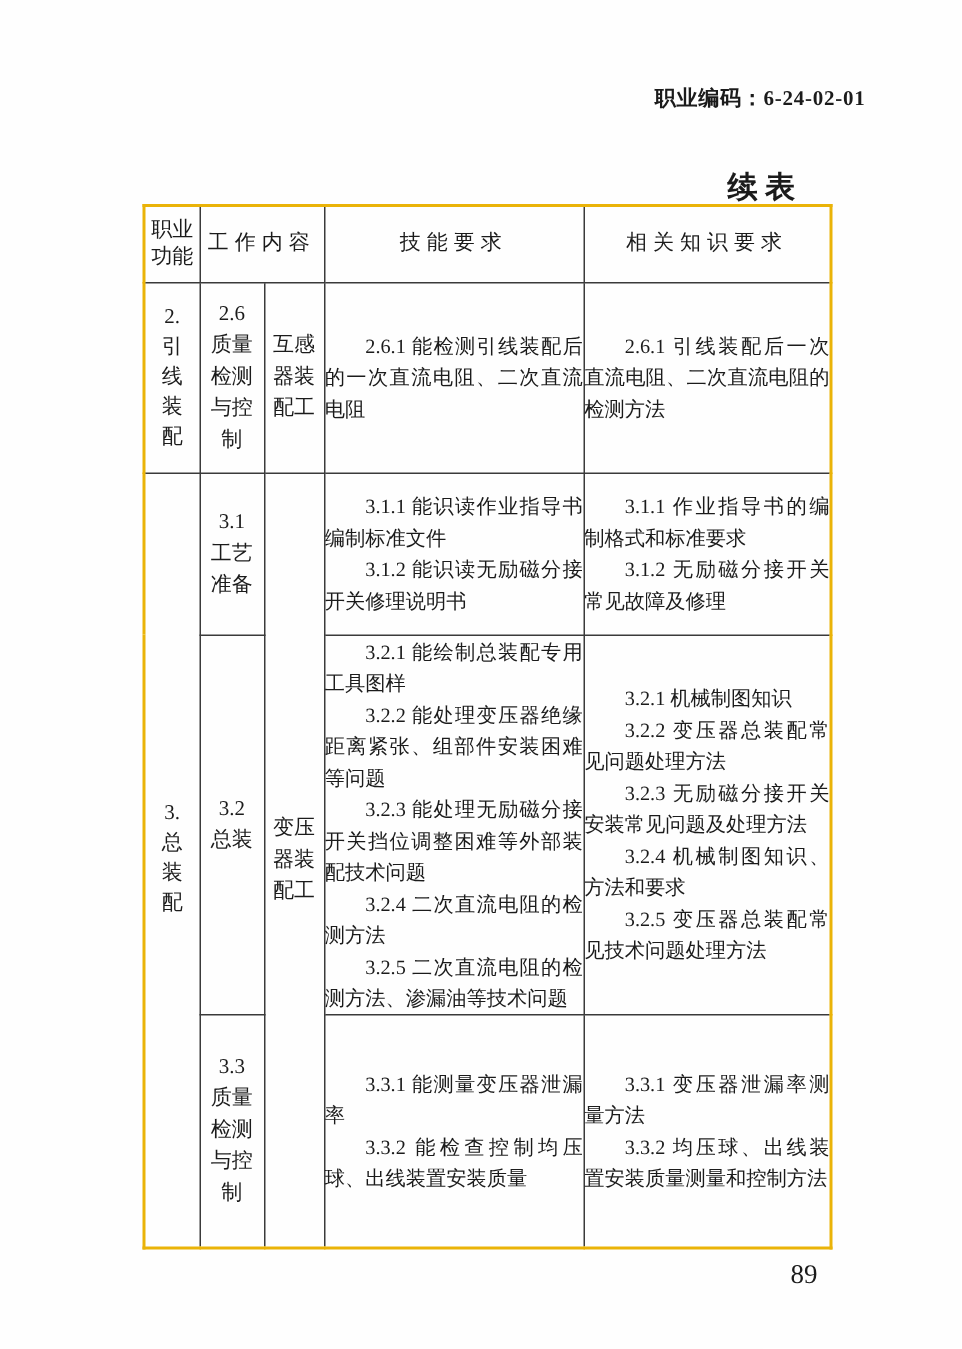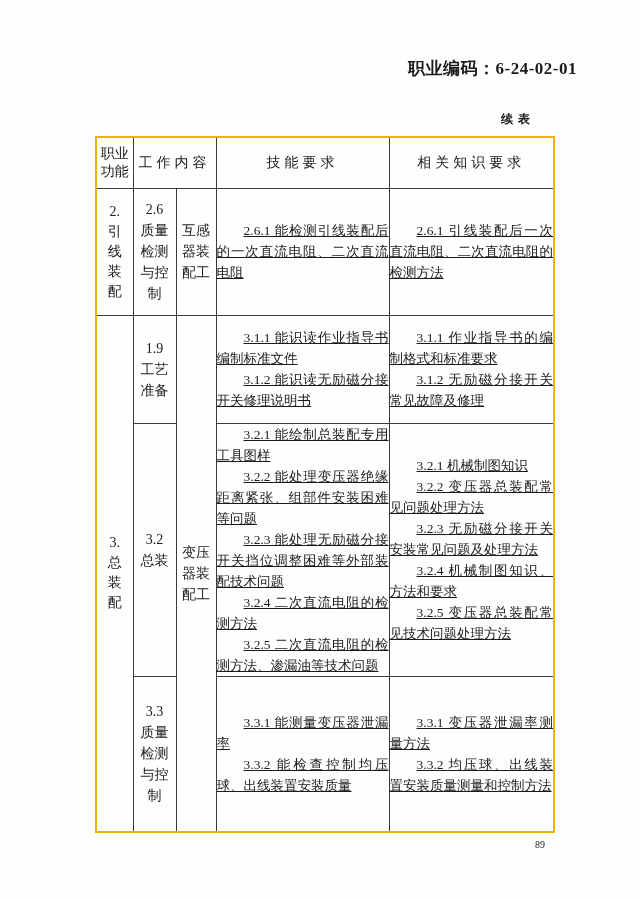--- a/index.html
+++ b/index.html
@@ -13,29 +13,29 @@
     height: 899px;
     background: #fefefe;
     font-family: "Liberation Serif", "DejaVu Serif", serif;
     color: #1b1b1b;
     overflow: hidden;
   }
   .code-line {
     position: absolute;
     top: 57px;
     right: 64px;
-    font-size: 17px;
+    font-size: 14px;
     font-weight: 600;
     letter-spacing: 0.5px;
   }
   .continued {
     position: absolute;
     top: 111px;
     right: 106px;
-    font-size: 12px;
+    font-size: 20px;
     font-weight: 600;
     letter-spacing: 5px;
   }
   table.std-table {
     position: absolute;
     left: 95px;
     top: 136px;
     width: 458px;
     border-collapse: collapse;
     table-layout: fixed;
@@ -65,31 +65,30 @@
   }
   td.vcell.tall {
     line-height: 21px;
   }
   td.text-cell {
     font-size: 13.5px;
     line-height: 21px;
     padding: 5px 7px;
     text-align: justify;
     text-justify: inter-character;
-    text-decoration: underline;
   }
   td.text-cell p {
     margin: 0;
     text-indent: 2em;
   }
   .page-num {
     position: absolute;
     top: 839px;
     right: 96px;
-    font-size: 10px;
+    font-size: 18px;
   }
 </style>
 </head>
 <body>
 
 <div class="page">
 
   <div class="code-line">职业编码：6-24-02-01</div>
 
   <div class="continued">续表</div>
@@ -132,21 +131,21 @@
       <td class="text-cell">
         <p>2.6.1 引线装配后一次直流电阻、二次直流电阻的检测方法</p>
       </td>
     </tr>
 
     <tr style="height:108px">
       <td class="vcell" rowspan="3">3.
 总
 装
 配</td>
-      <td class="vcell tall">1.9
+      <td class="vcell tall">3.1
 工艺
 准备</td>
       <td class="vcell tall" rowspan="3">变压
 器装
 配工</td>
       <td class="text-cell">
         <p>3.1.1 能识读作业指导书编制标准文件</p>
         <p>3.1.2 能识读无励磁分接开关修理说明书</p>
       </td>
       <td class="text-cell">

